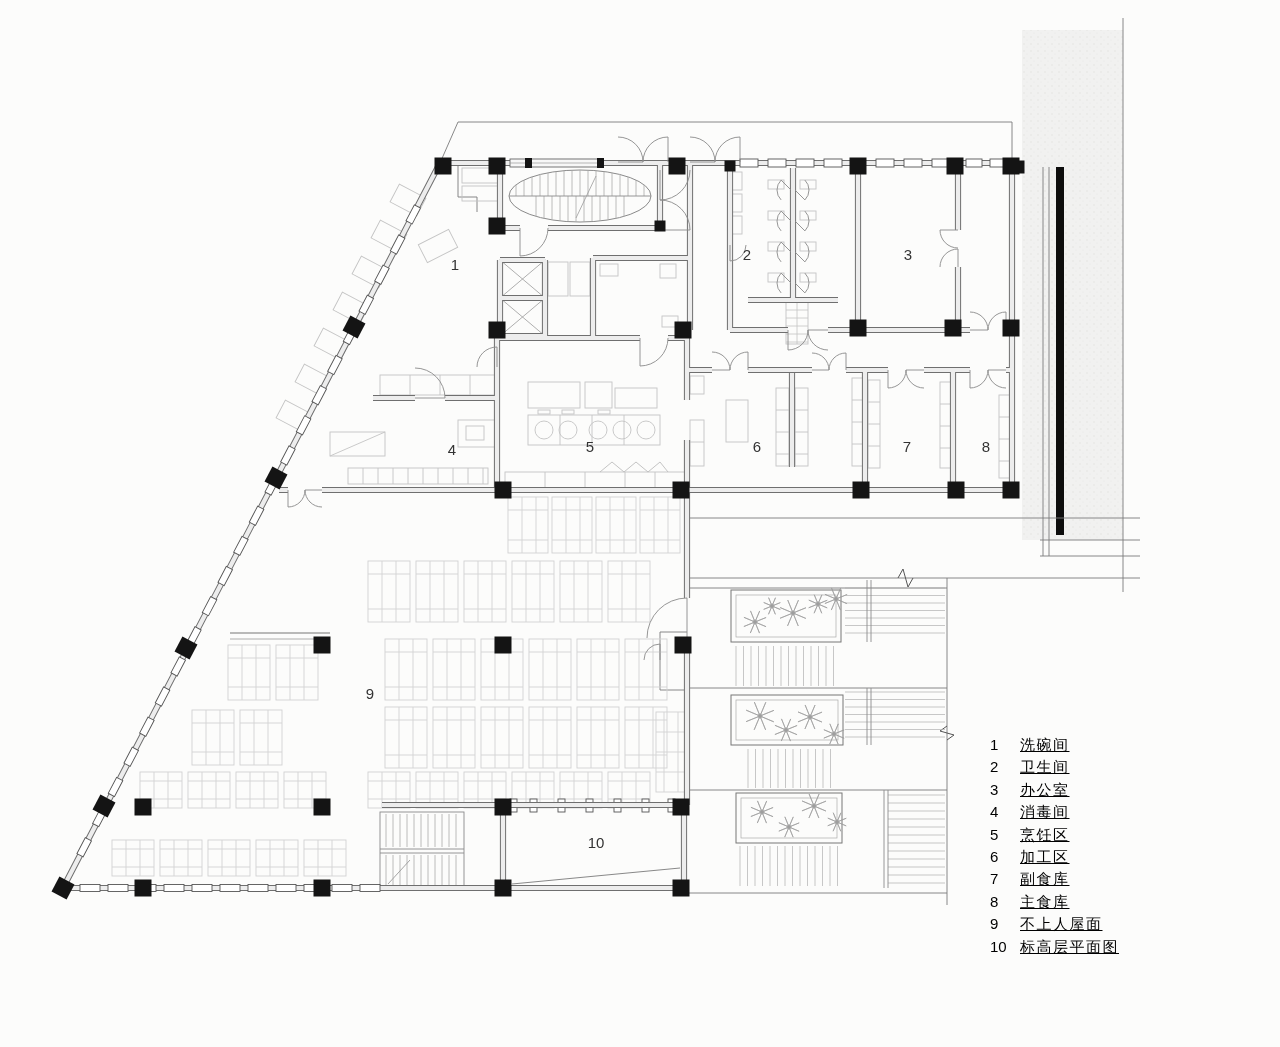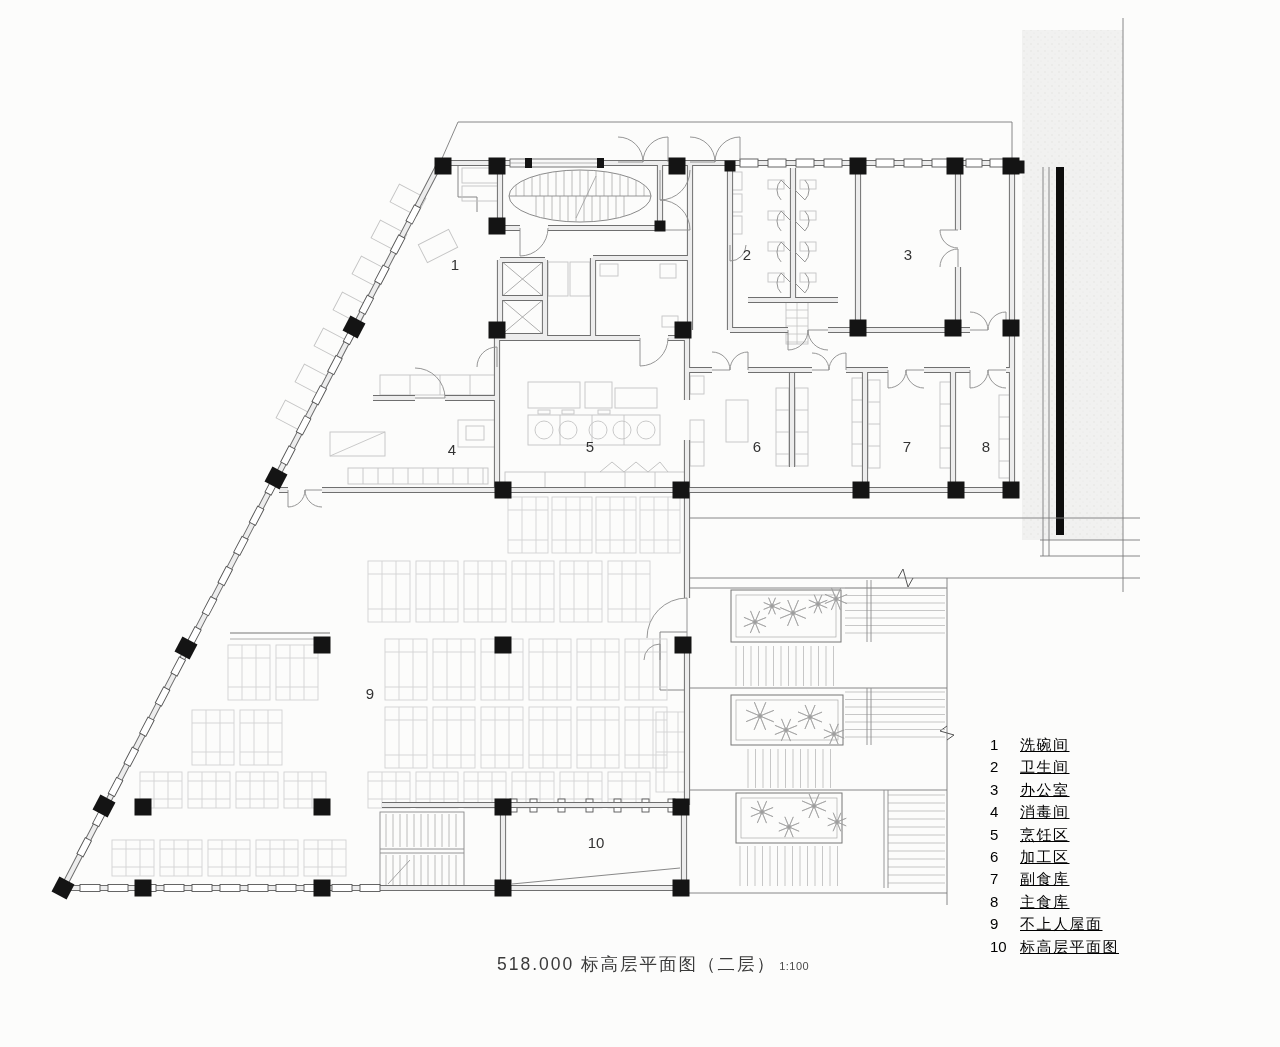--- a/index.html
+++ b/index.html
@@ -796,16 +796,13 @@
       <div class="legend-row"><span class="lnum">3</span><span class="llabel">办公室</span></div>
       <div class="legend-row"><span class="lnum">4</span><span class="llabel">消毒间</span></div>
       <div class="legend-row"><span class="lnum">5</span><span class="llabel">烹饪区</span></div>
       <div class="legend-row"><span class="lnum">6</span><span class="llabel">加工区</span></div>
       <div class="legend-row"><span class="lnum">7</span><span class="llabel">副食库</span></div>
       <div class="legend-row"><span class="lnum">8</span><span class="llabel">主食库</span></div>
       <div class="legend-row"><span class="lnum">9</span><span class="llabel">不上人屋面</span></div>
       <div class="legend-row"><span class="lnum">10</span><span class="llabel">标高层平面图</span></div>
     </div>
 
-<div class="title-block">
-  <span>518.000 标高层平面图（二层）</span><span class="scale">1:100</span>
-</div>
 </div>
 
 </body></html>

